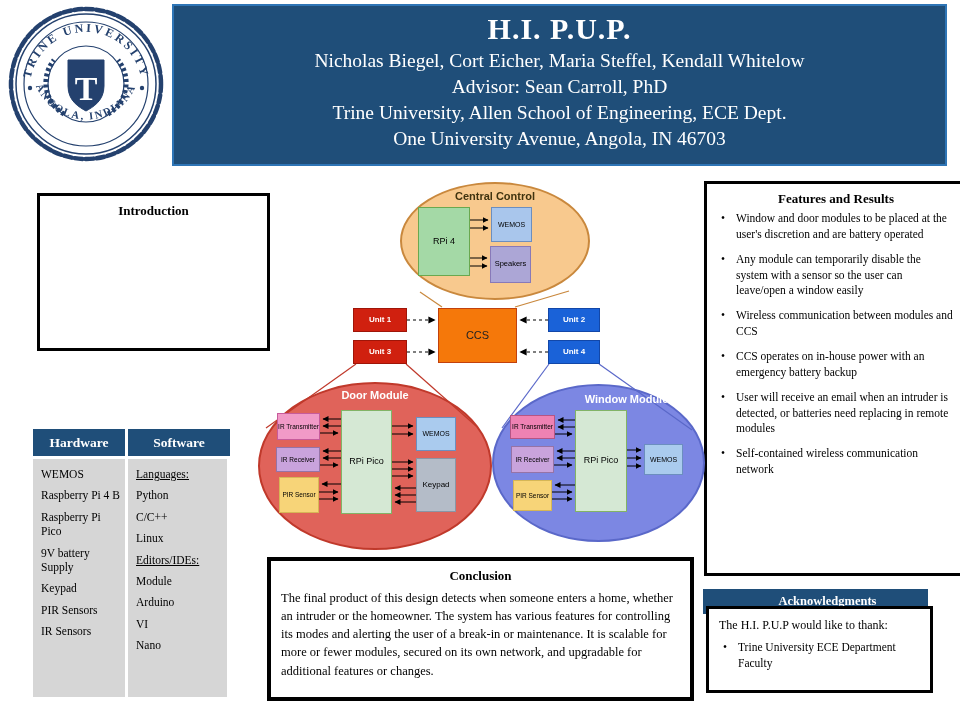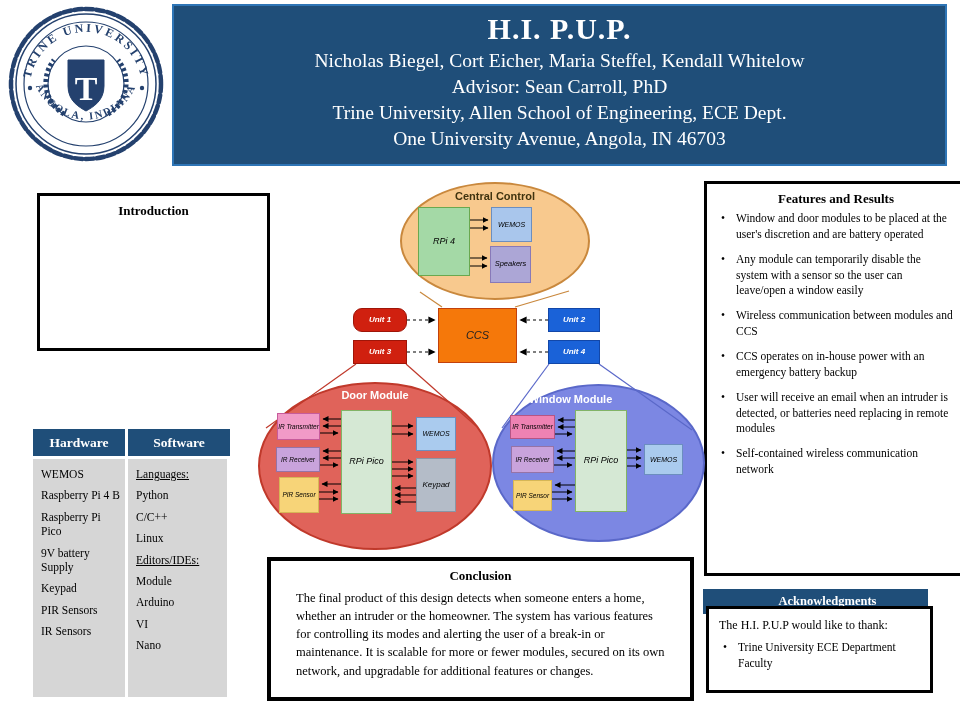--- a/index.html
+++ b/index.html
@@ -17,21 +17,21 @@
   .seal-wrap{position:absolute;left:6px;top:4px;width:160px;height:160px;}
 
   
   .box{position:absolute;background:#fff;border:3px solid #000;box-sizing:border-box;}
   .box h2{margin:7px 0 3px 0;text-align:center;font-size:13px;font-weight:bold;}
   .box p{margin:0;padding:0 10px;font-size:12px;line-height:1.42;}
 
   #intro-box{left:37px;top:193px;width:233px;height:158px;}
   #features-box{left:704px;top:181px;width:264px;height:395px;}
   #conclusion-box{left:267px;top:557px;width:427px;height:144px;border-width:4px;}
-  #conclusion-box p{padding:2px 25px;font-size:12.5px;line-height:1.45;}
+  #conclusion-box p{padding:2px 10px;font-size:12.5px;line-height:1.45;}
 
   .bullets{margin:4px 0 0 0;padding:0 10px 0 12px;list-style:none;}
   .bullets li{position:relative;padding-left:17px;margin-bottom:9px;
               font-size:11.5px;line-height:1.38;}
   .bullets li::before{content:"\2022";position:absolute;left:2px;top:0;}
 
   
   #ack-header{position:absolute;left:703px;top:589px;width:225px;height:25px;
               background:#1f4e79;color:#fff;font-weight:bold;font-size:12.5px;
               line-height:25px;padding-left:24px;box-sizing:border-box;text-align:center;}
@@ -55,31 +55,31 @@
   
   .diagram{position:absolute;left:0;top:0;width:960px;height:720px;
            font-family:"Liberation Sans",sans-serif;pointer-events:none;}
   .el{position:absolute;border-radius:50%;z-index:1;box-sizing:border-box;}
   #el-central{left:400px;top:182px;width:190px;height:118px;background:#f8c98e;border:2px solid #c9883d;}
   #el-door{left:258px;top:382px;width:234px;height:168px;background:#e0635a;border:2px solid #c0392b;}
   #el-window{left:492px;top:384px;width:213px;height:158px;background:#7c87e3;border:2px solid #5a68c9;}
   .eltitle{position:absolute;z-index:4;text-align:center;font-weight:bold;font-size:11px;}
   #t-central{left:400px;top:190px;width:190px;color:#40330f;}
   #t-door{left:258px;top:389px;width:234px;color:#fff;}
-  #t-window{left:464px;top:393px;width:213px;color:#fff;}
+  #t-window{left:520px;top:393px;width:213px;color:#fff;}
 
   svg.connectors{position:absolute;left:0;top:0;z-index:2;}
 
   .n{position:absolute;z-index:3;display:flex;align-items:center;justify-content:center;
-     text-align:right;border:1px solid #666;box-sizing:border-box;font-size:7px;line-height:1.1;font-style:italic;}
+     text-align:right;border:1px solid #666;box-sizing:border-box;font-size:7px;line-height:1.1;}
   #n-rpi4{left:418px;top:207px;width:52px;height:69px;background:#a4d9a6;border-color:#6aa84f;font-size:9px;}
   #n-cwemos{left:491px;top:207px;width:41px;height:35px;background:#a9c6ec;border-color:#6c8ebf;}
   #n-speakers{left:490px;top:246px;width:41px;height:37px;background:#aca6d6;border-color:#8879b8;font-size:7.5px;}
   .unit{width:54px;height:24px;color:#fff;font-weight:bold;font-size:8px;}
-  #n-unit1{left:353px;top:308px;background:#d0200f;border-color:#9f1508;border-radius:9px;}
+  #n-unit1{left:353px;top:308px;background:#d0200f;border-color:#9f1508;}
   #n-unit3{left:353px;top:340px;background:#d0200f;border-color:#9f1508;}
   #n-unit2{left:548px;top:308px;width:52px;background:#1a62d8;border-color:#1247a8;}
   #n-unit4{left:548px;top:340px;width:52px;background:#1a62d8;border-color:#1247a8;}
   #n-ccs{left:438px;top:308px;width:79px;height:55px;background:#f5780a;border-color:#c2410c;font-size:11px;color:#222;}
   #n-dirtx{left:277px;top:413px;width:43px;height:27px;background:#f19ac7;border-color:#c75b9b;font-size:6.5px;}
   #n-dirrx{left:276px;top:447px;width:44px;height:25px;background:#c9a3dc;border-color:#9673a6;font-size:6.5px;}
   #n-dpir{left:279px;top:477px;width:40px;height:36px;background:#f7d478;border-color:#d6b656;font-size:6.5px;}
   #n-dpico{left:341px;top:410px;width:51px;height:104px;background:#d5e8d4;border-color:#82b366;font-size:9px;}
   #n-dwemos{left:416px;top:417px;width:40px;height:34px;background:#aacbee;border-color:#6c8ebf;}
   #n-dkeypad{left:416px;top:458px;width:40px;height:54px;background:#b4bcc8;border-color:#8a95a5;font-size:8px;}

